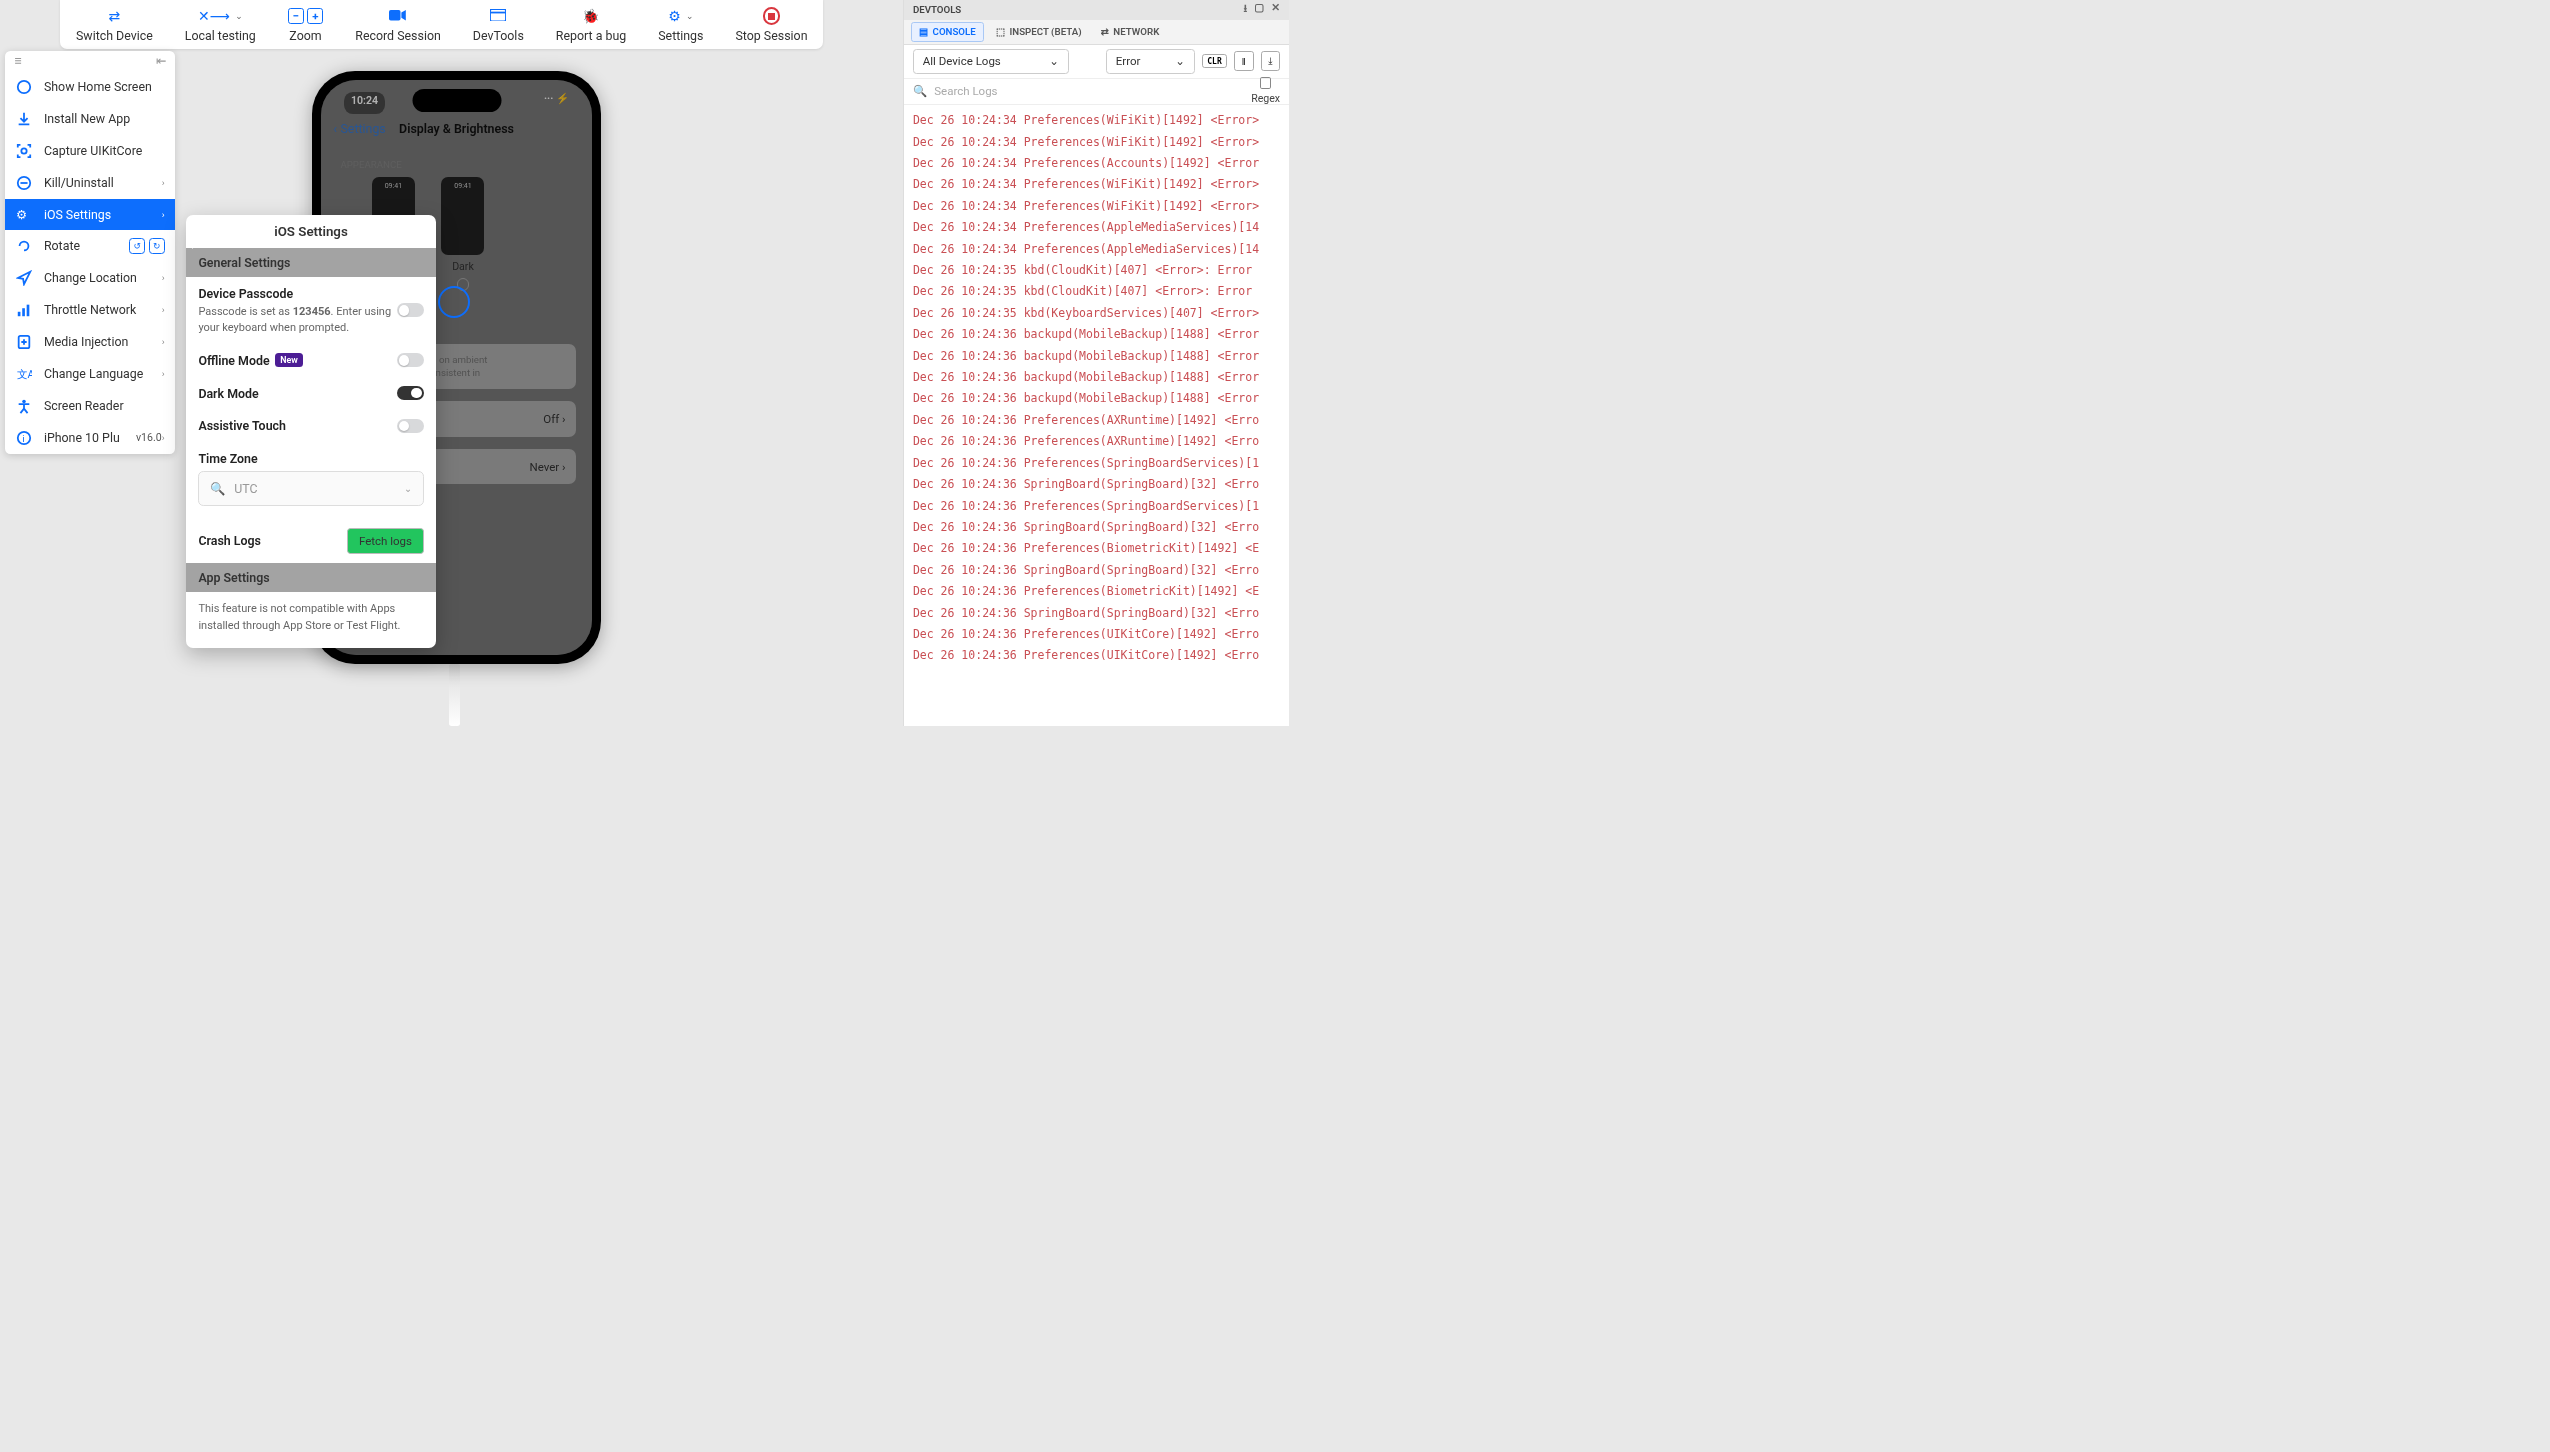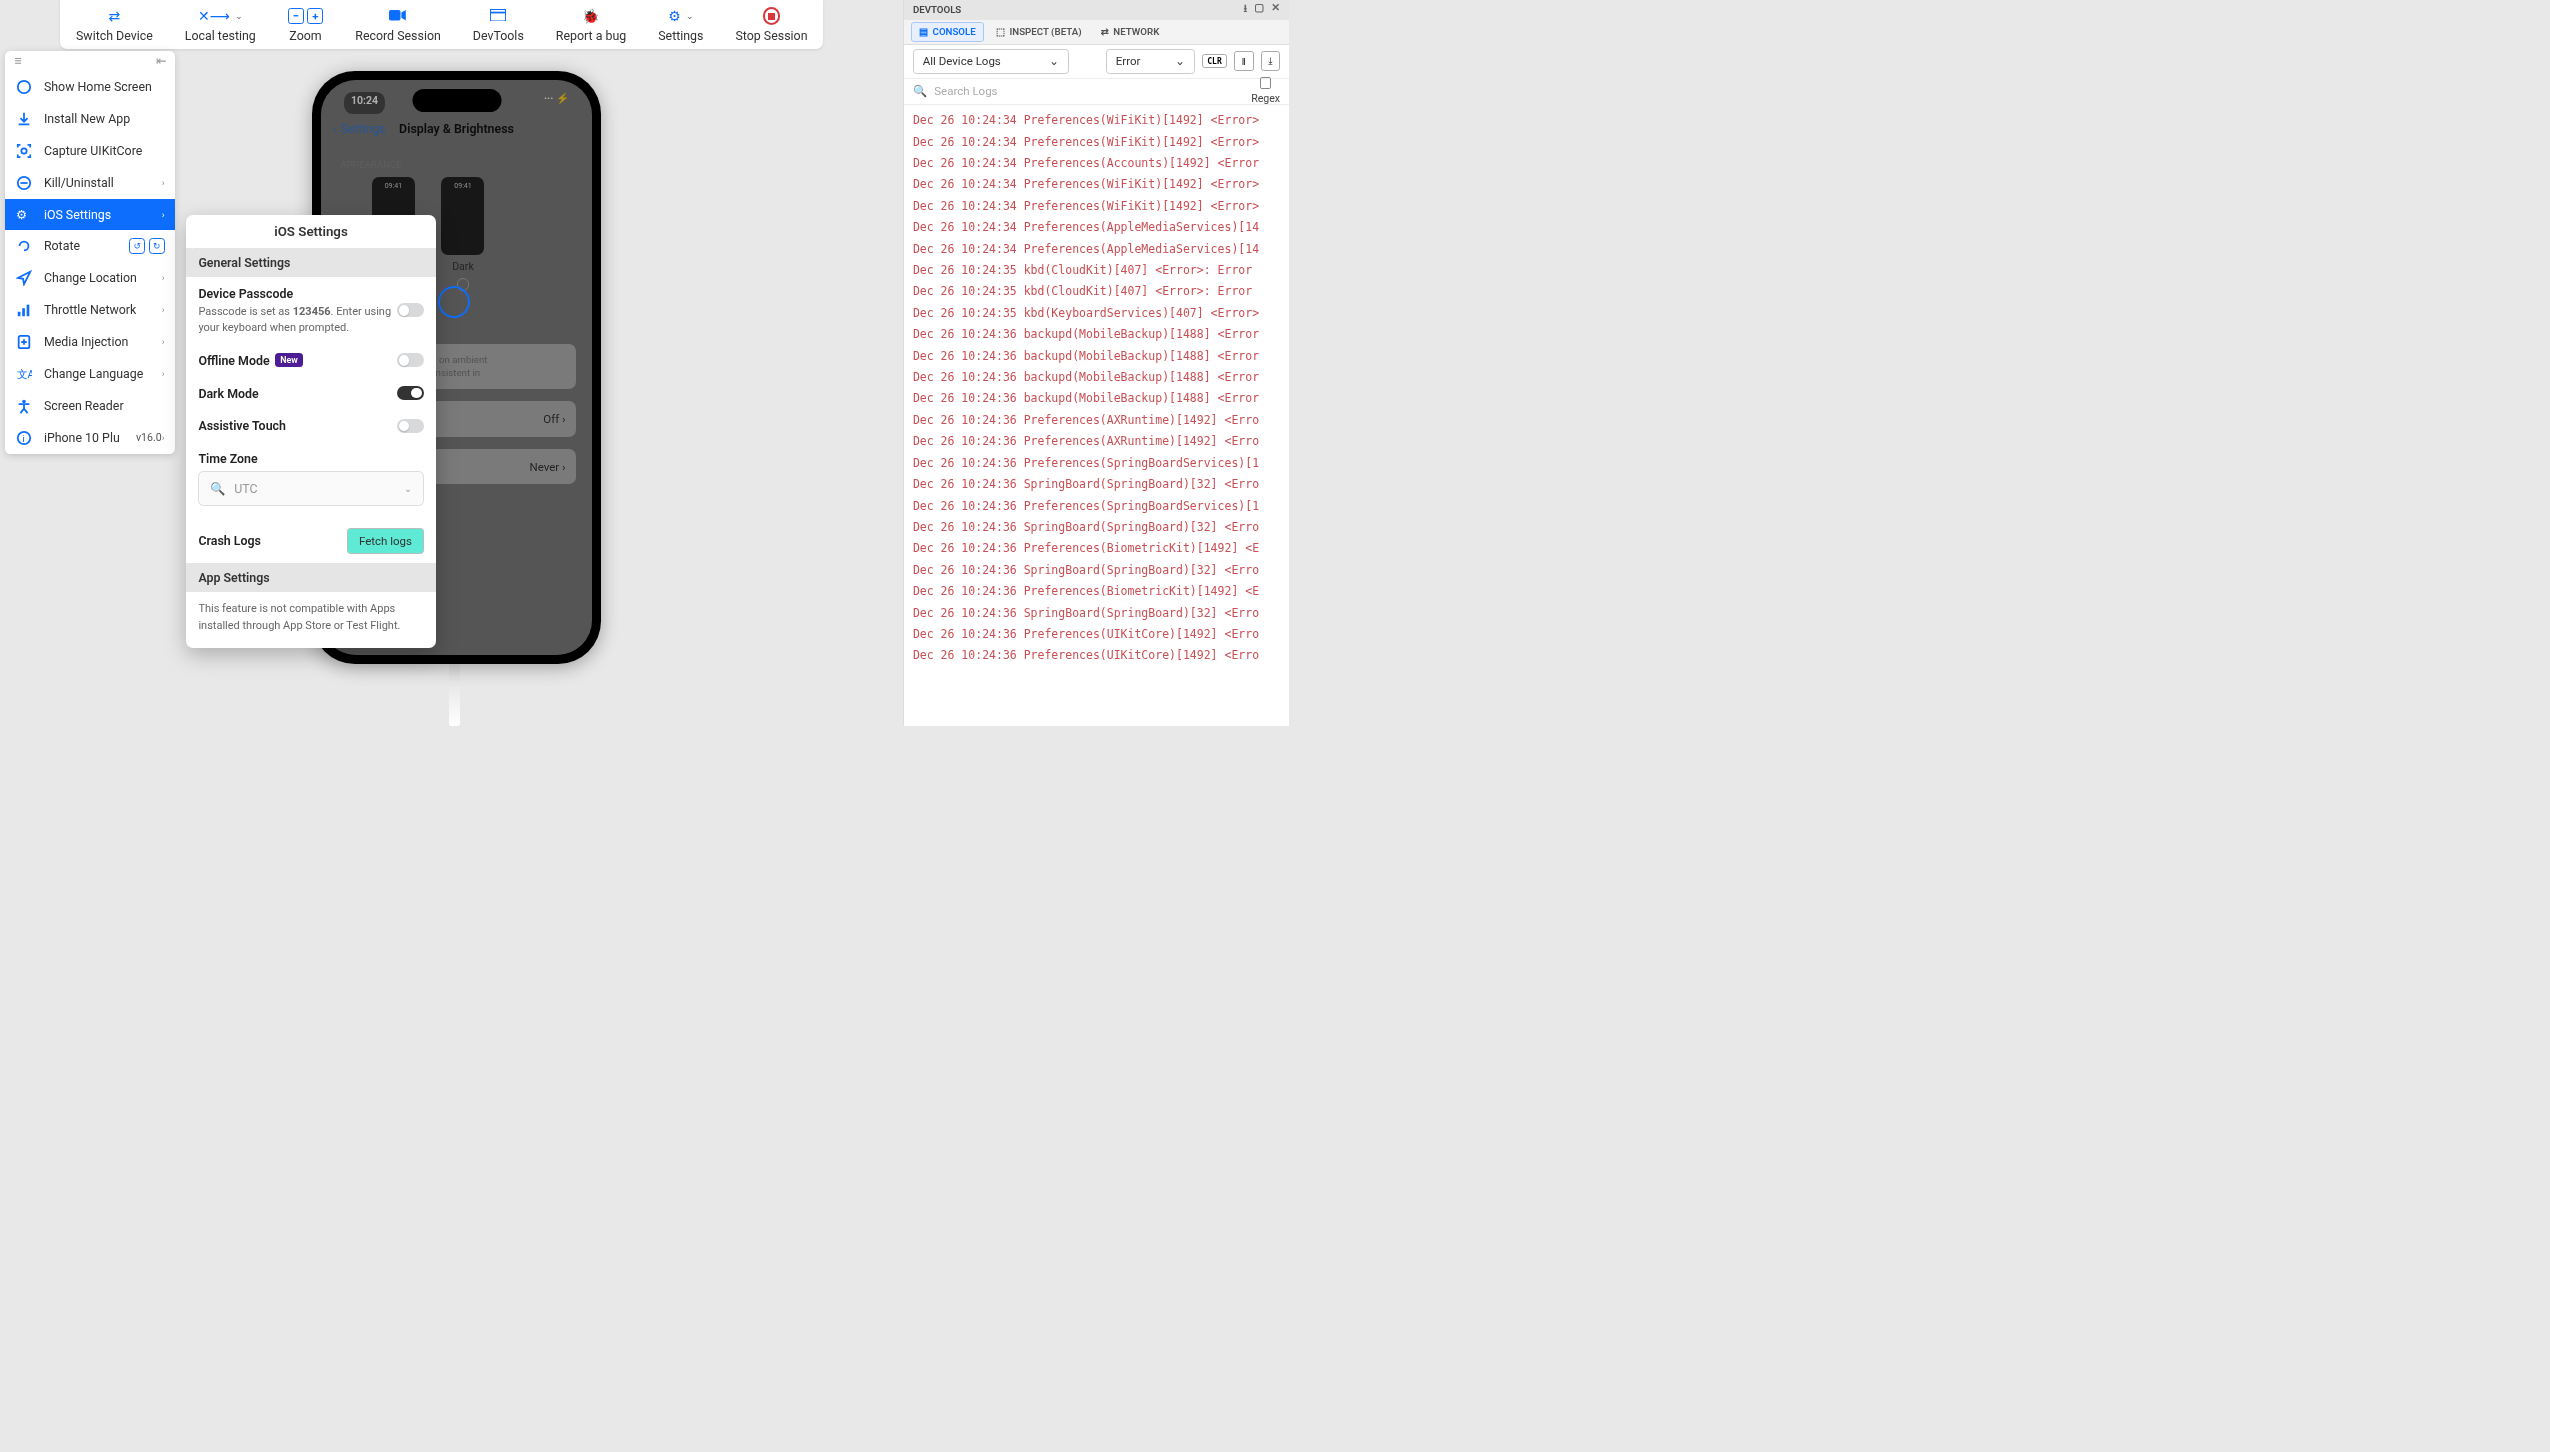--- a/index.html
+++ b/index.html
@@ -27,34 +27,34 @@
 .sidebar-item .chev { color: #888; font-size: 9.7px; }
 .sidebar-item.active .chev { color: #fff; }
 .rotate-badges { display: flex; gap: 3.5px; margin-left: 3.5px; }
 .rotate-badge { width: 16px; height: 16px; border: 1.1px solid #0d6efd; border-radius: 3.5px; display: flex; align-items: center; justify-content: center; color: #0d6efd; font-size: 8.9px; }
 .version-pill { font-size: 10.6px; color: #555; margin-left: 3.5px; }
 
 
 .ios-panel { position: absolute; top: 215px; left: 186px; width: 250px; background: #fff; border-radius: 7px; box-shadow: 0 7px 21px rgba(0,0,0,0.25); z-index: 10; }
 .ios-panel::before { content: ''; position: absolute; left: -7px; top: 19.5px; border: 7px solid transparent; border-right-color: #fff; }
 .ios-panel-title { text-align: center; padding: 8.9px 0; font-size: 13.3px; font-weight: 600; color: #333; }
-.ios-section-header { background: #e5e5e5; padding: 7px 12.4px; font-size: 12.4px; font-weight: 600; color: #333; }
+.ios-section-header { background: #a3a3a3; padding: 7px 12.4px; font-size: 12.4px; font-weight: 600; color: #333; }
 .ios-row { padding: 8.9px 12.4px; display: flex; align-items: center; justify-content: space-between; font-size: 12.4px; }
 .ios-row .row-main { flex: 1; }
 .ios-row .row-title { font-weight: 600; color: #222; display: flex; align-items: center; gap: 5.3px; }
 .ios-row .row-sub { font-size: 11px; color: #666; margin-top: 3.5px; line-height: 1.4; }
 .new-badge { background: #4c1d95; color: #fff; font-size: 8.9px; padding: 1.8px 5.3px; border-radius: 3.5px; font-weight: 600; }
 .toggle { width: 26.6px; height: 14px; background: #d8d9db; border-radius: 8.9px; position: relative; flex-shrink: 0; }
 .toggle::after { content: ''; position: absolute; width: 10.6px; height: 10.6px; background: #fff; border-radius: 50%; top: 1.8px; left: 1.8px; box-shadow: 0 0.9px 1.8px rgba(0,0,0,0.2); }
 .toggle.on { background: #333; }
 .toggle.on::after { left: auto; right: 1.8px; }
 .tz-select { margin: 5.3px 12.4px 12.4px; border: 0.9px solid #ddd; border-radius: 5.3px; height: 35px; display: flex; align-items: center; padding: 0 10.6px; color: #999; font-size: 12.4px; background: #fafafa; }
 .tz-select .search-ico { margin-right: 8.9px; color: #999; }
 .tz-select .drop { margin-left: auto; color: #aaa; font-size: 9.7px; }
-.fetch-btn { border: 0.9px solid #bbb; background: #5eead4; padding: 5.3px 10.6px; border-radius: 3.5px; font-size: 11.5px; color: #333; cursor: pointer; }
+.fetch-btn { border: 0.9px solid #bbb; background: #22c55e; padding: 5.3px 10.6px; border-radius: 3.5px; font-size: 11.5px; color: #333; cursor: pointer; }
 .app-settings-note { padding: 8.9px 12.4px 14px; font-size: 11px; color: #666; line-height: 1.5; }
 
 
 .device { position: absolute; top: 71px; left: 312px; width: 289px; height: 593px; background: #000; border-radius: 43px; padding: 8.9px; box-shadow: 0 3.5px 17.7px rgba(0,0,0,0.3); z-index: 1; }
 .device-screen { width: 100%; height: 100%; background: #7a7a7a; border-radius: 35px; position: relative; overflow: hidden; }
 .device-overlay { position: absolute; inset: 0; background: rgba(0,0,0,0.3); z-index: 3; }
 .notch { position: absolute; top: 8.9px; left: 50%; transform: translateX(-50%); width: 89px; height: 23px; background: #000; border-radius: 12.4px; z-index: 4; }
 .status-bar { display: flex; justify-content: space-between; padding: 12.4px 23px 0; height: 34px; color: #fff; font-size: 10.6px; font-weight: 600; position: relative; z-index: 2; }
 .status-time { background: rgba(0,0,0,0.4); padding: 1.8px 7px; border-radius: 8.9px; }
 .phone-nav { display: flex; align-items: center; padding: 7px 12.4px; color: #3a7bd5; font-size: 12.4px; position: relative; z-index: 2; }

